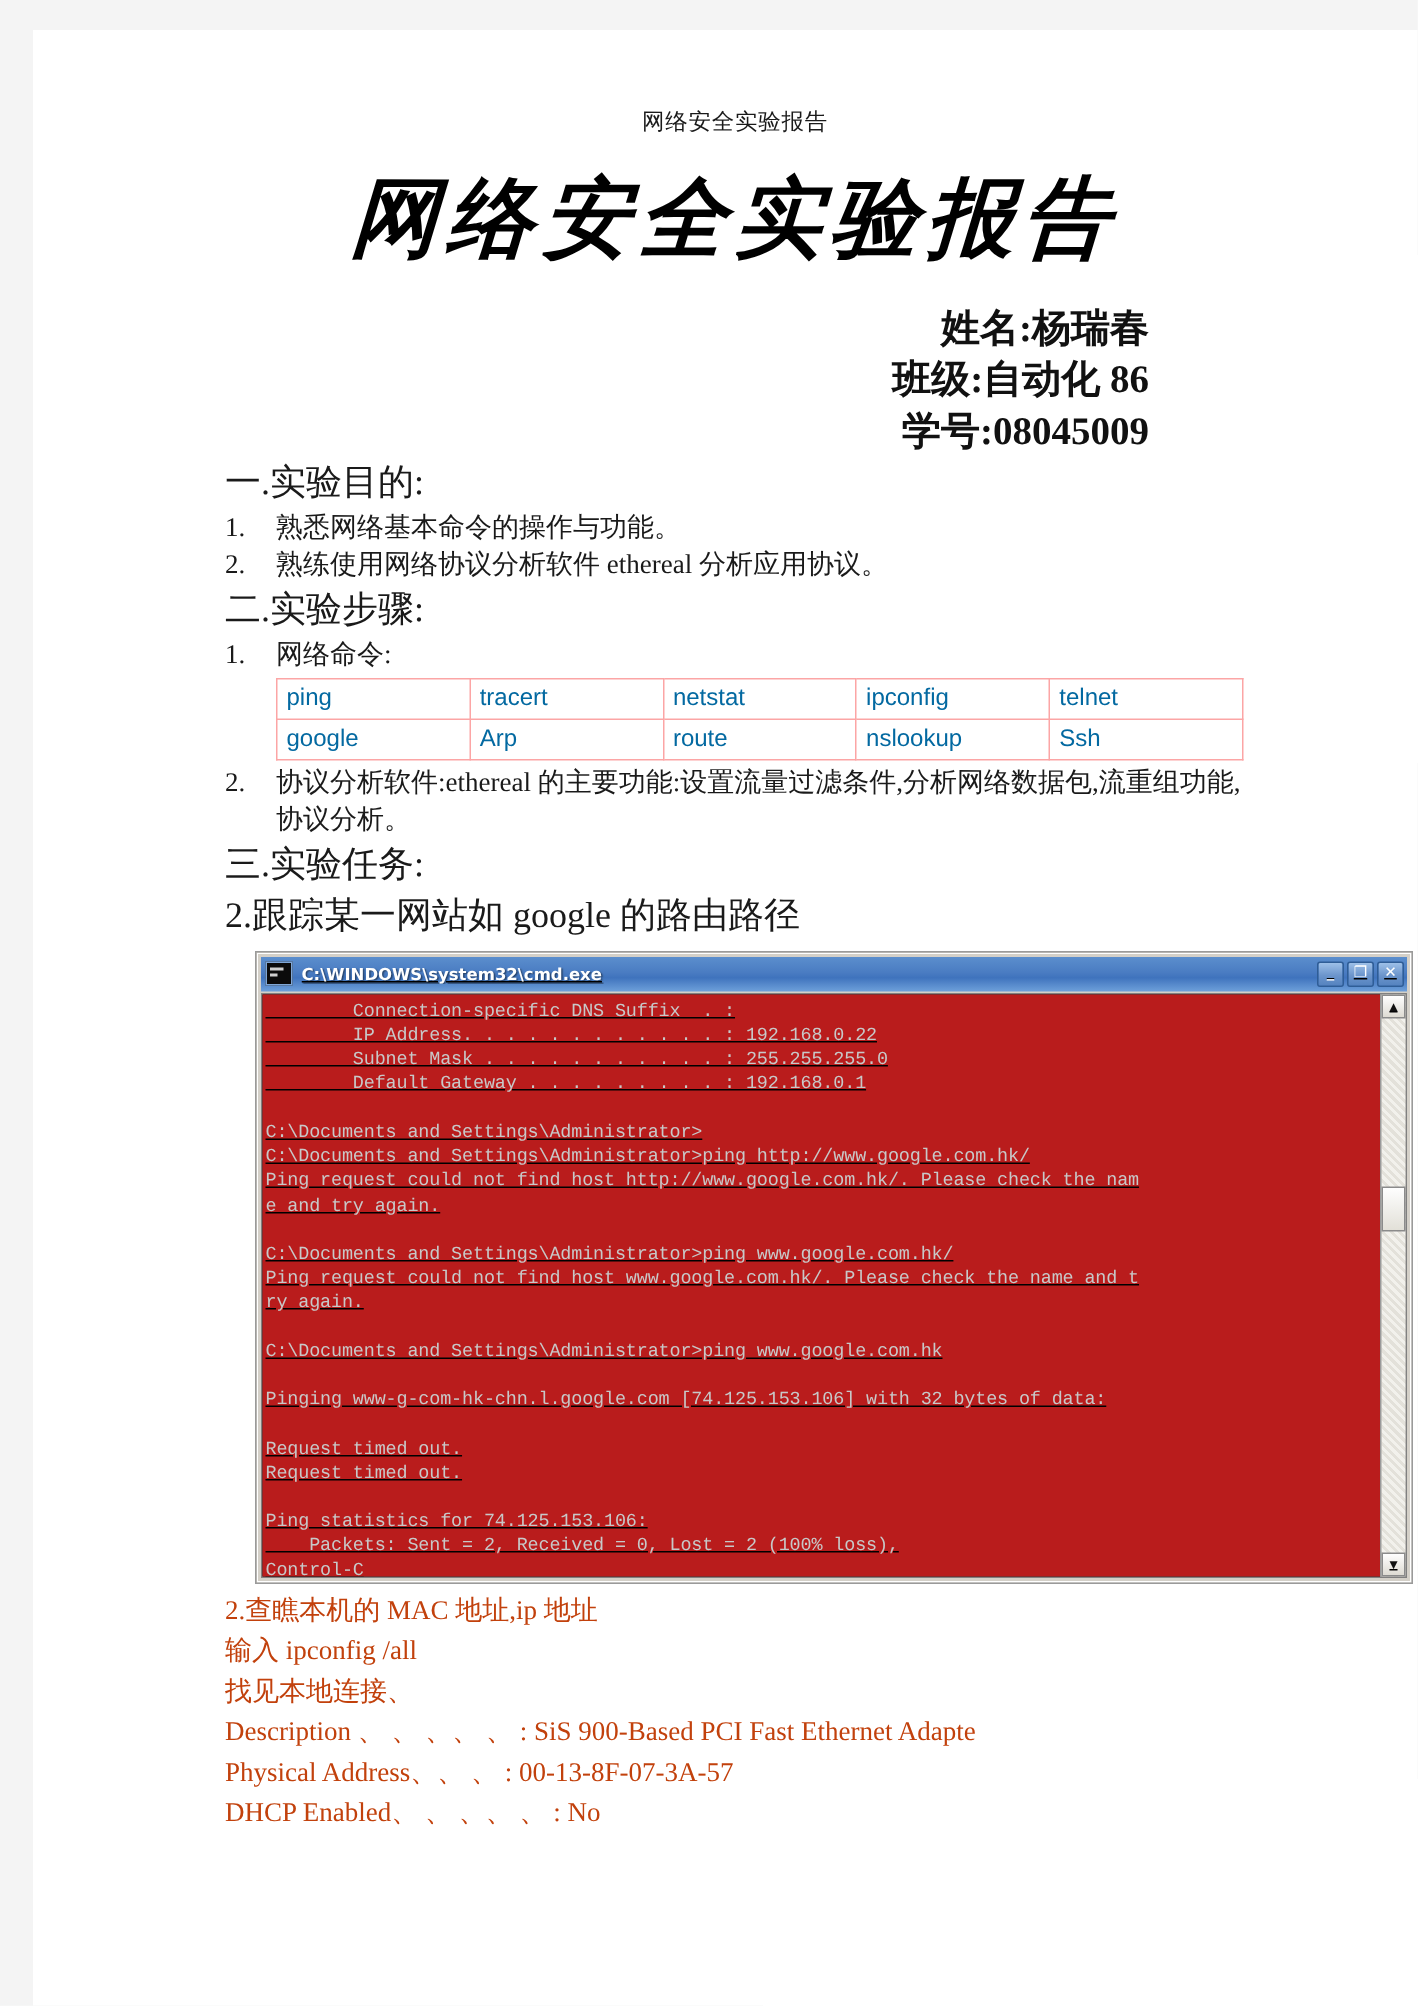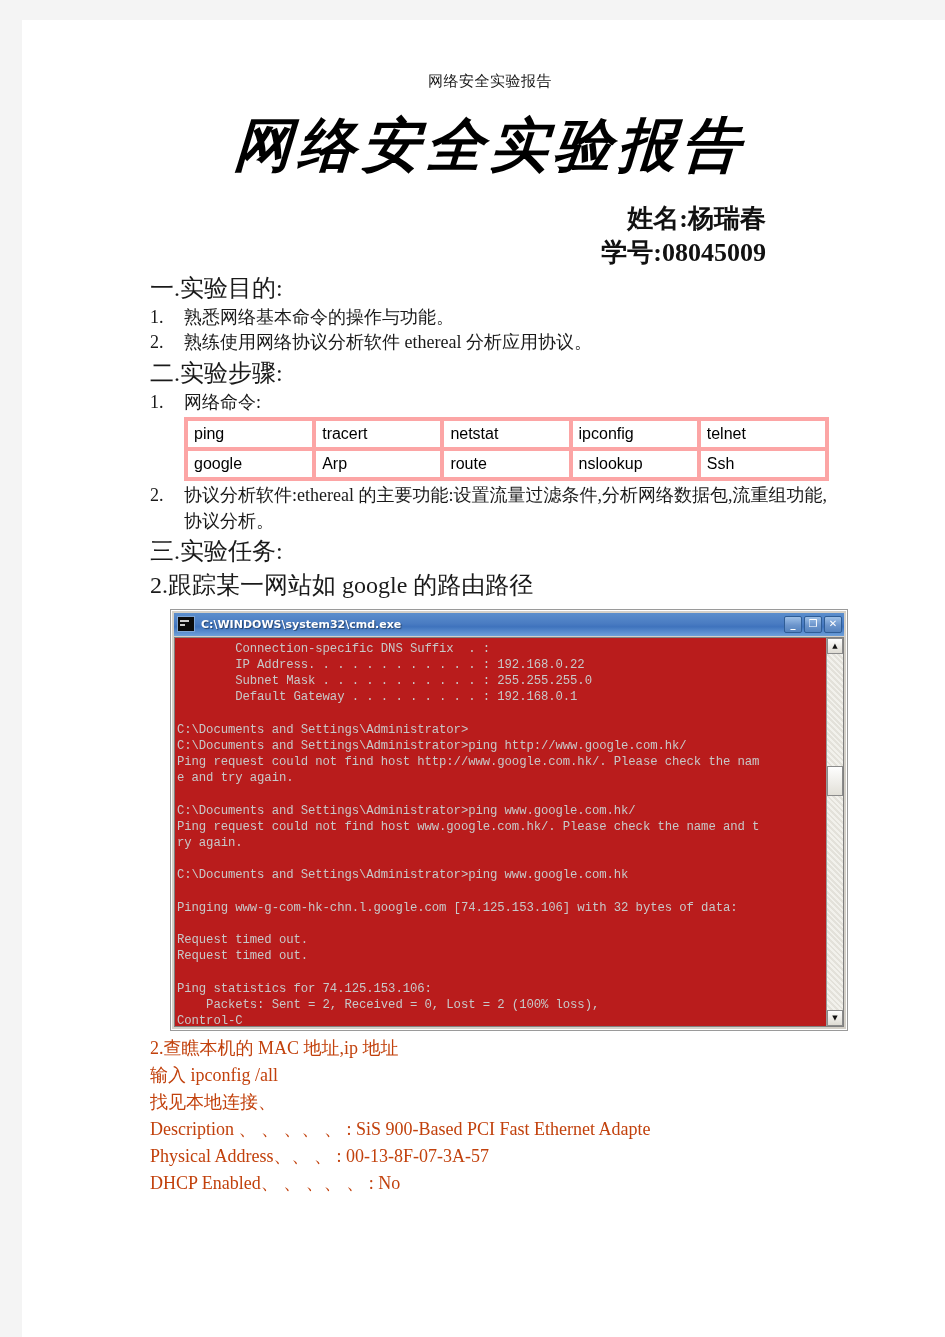--- a/index.html
+++ b/index.html
@@ -98,42 +98,43 @@
   
   table.cmd-table {
     border-collapse: collapse;
     margin-left: 34px;
     margin-top: 2px;
     margin-bottom: 2px;
     width: 645px;
     table-layout: fixed;
   }
   table.cmd-table td {
-    border: 4px solid #fca5a5;
+    border: 1px solid #fca5a5;
     font-family: "Liberation Sans", sans-serif;
     font-size: 16px;
-    color: #000000;
+    color: #0369a1;
     padding: 2px 6px;
     height: 22px;
     vertical-align: middle;
     overflow: hidden;
     white-space: nowrap;
   }
 
   
   .cmdwin {
     position: relative;
     margin-top: 6px;
     margin-left: 20px;
-    width: 678px;
+    width: 772px;
     background: #d4d0c8;
     border: 1px solid #9a9a9a;
     box-shadow: 0 0 0 1px #ffffff inset;
     padding: 3px;
     box-sizing: border-box;
+    text-decoration: underline;
   }
   .cmd-titlebar {
     height: 23px;
     background: linear-gradient(180deg,#5b8ecd 0%,#4a7cc2 45%,#3f73bd 60%,#6ea0da 100%);
     display: flex;
     align-items: center;
     padding: 0 2px 0 3px;
     box-sizing: border-box;
   }
   .cmd-icon {
@@ -247,20 +248,21 @@
 
 <div class="page">
   <div class="content">
 
     <div class="doc-header">网络安全实验报告</div>
 
     <div class="doc-title">网络安全实验报告</div>
 
     <div class="meta-block">
       <div class="meta-line">姓名:杨瑞春</div>
+      <div class="meta-line">班级:自动化 86</div>
       <div class="meta-line">学号:08045009</div>
     </div>
 
 
     <div class="line">一.实验目的:</div>
 
     <div class="num-item">
       <span class="n">1.</span>
       <span class="tx">熟悉网络基本命令的操作与功能。</span>
     </div>

